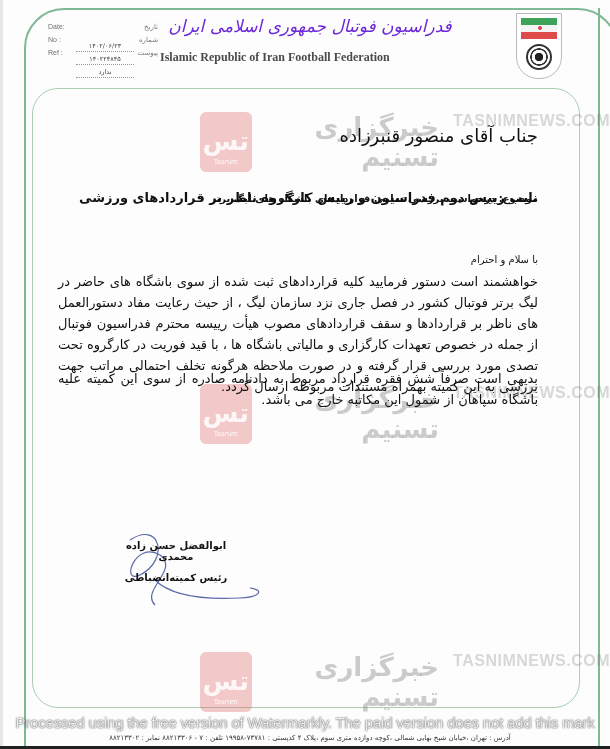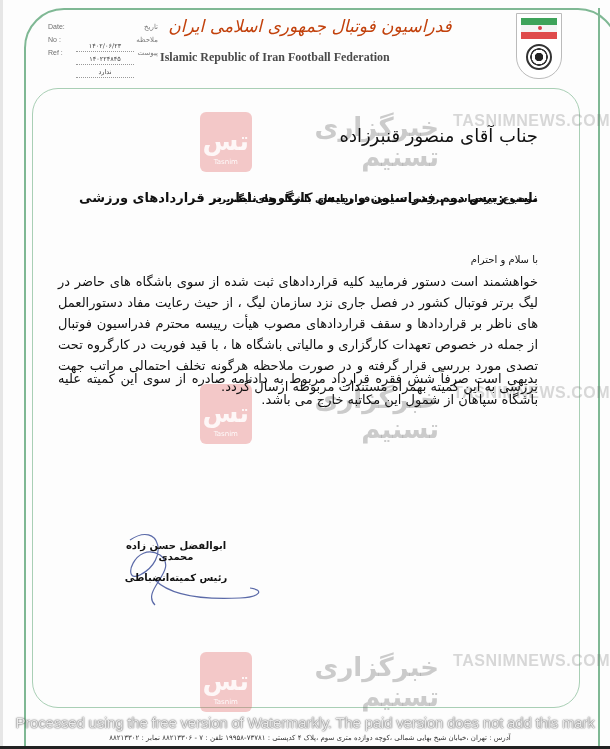--- a/index.html
+++ b/index.html
@@ -23,21 +23,21 @@
       box-sizing: border-box;
     }
     .right-rule { position: absolute; left: 598px; top: 8px; width: 2px; height: 741px; background: #7fb894; }
     .meta { position: absolute; left: 48px; top: 20px; width: 110px; font-size: 7px; color: #777; }
     .meta-row { display: flex; align-items: center; height: 13px; white-space: nowrap; }
     .meta-en { width: 28px; font-family: "Liberation Sans", sans-serif; color: #6f6f6f; }
     .meta-val { flex: 1; border-bottom: 1px dotted #999; text-align: center; color: #444; font-size: 6.5px; height: 9px; line-height: 9px; margin-top: 40px; }
     .meta-fa { width: 24px; text-align: right; direction: rtl; color: #7a7a7a; }
     .org-fa {
       position: absolute; left: 160px; top: 16px; width: 300px; text-align: center;
-      font-family: "DejaVu Serif", serif; font-size: 17px; color: #c2410c; font-style: italic; direction: rtl;
+      font-family: "DejaVu Serif", serif; font-size: 17px; color: #6d28d9; font-style: italic; direction: rtl;
     }
     .org-en {
       position: absolute; left: 160px; top: 50px; width: 300px; 
       font-family: "Liberation Serif", serif; font-weight: bold; font-size: 12px; color: #4a4a4a;
     }
     .logo {
       position: absolute; left: 516px; top: 13px; width: 44px; height: 64px;
       border: 1px solid #bbb; border-radius: 0 0 22px 22px; background: #fff; overflow: hidden;
     }
     .logo .g { height: 7px; background: #3ea35a; margin: 4px 4px 0; }
@@ -95,21 +95,21 @@
 
   <div class="meta">
     <div class="meta-row">
       <span class="meta-en">Date:</span>
       <span class="meta-val">۱۴۰۲/۰۶/۲۳</span>
       <span class="meta-fa">تاریخ</span>
     </div>
     <div class="meta-row">
       <span class="meta-en">No :</span>
       <span class="meta-val">۱۴۰۲۲۴۸۴۵</span>
-      <span class="meta-fa">ملاحظه</span>
+      <span class="meta-fa">شماره</span>
     </div>
     <div class="meta-row">
       <span class="meta-en">Ref :</span>
       <span class="meta-val">ندارد</span>
       <span class="meta-fa">پیوست</span>
     </div>
   </div>
 
   <div class="org-fa">فدراسیون فوتبال جمهوری اسلامی ایران</div>
   <div class="org-en">Islamic Republic of Iran Football Federation</div>

